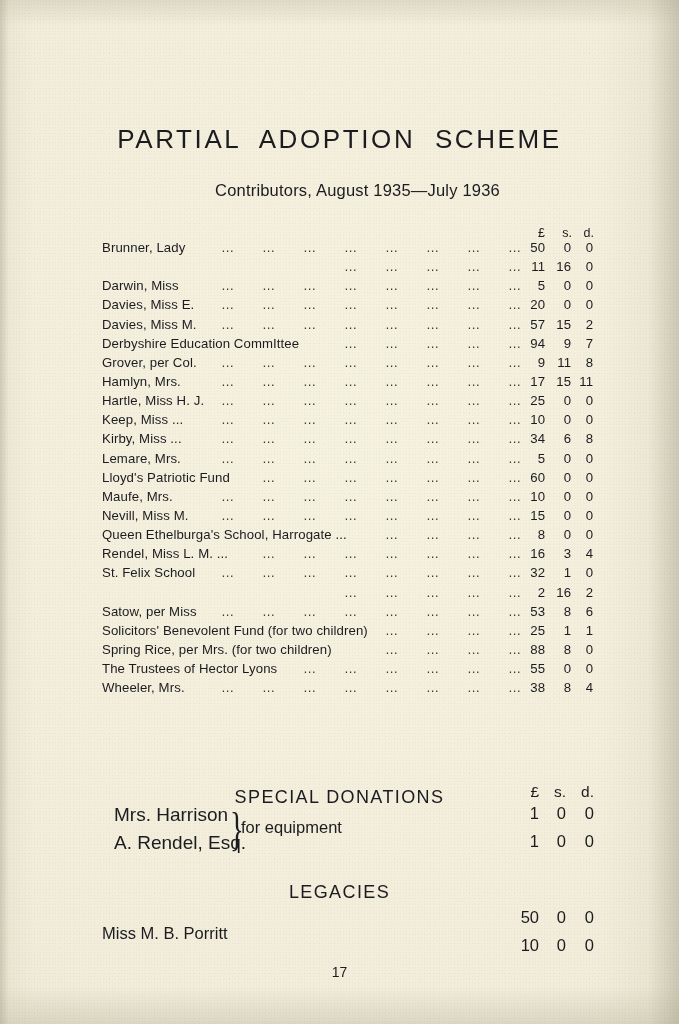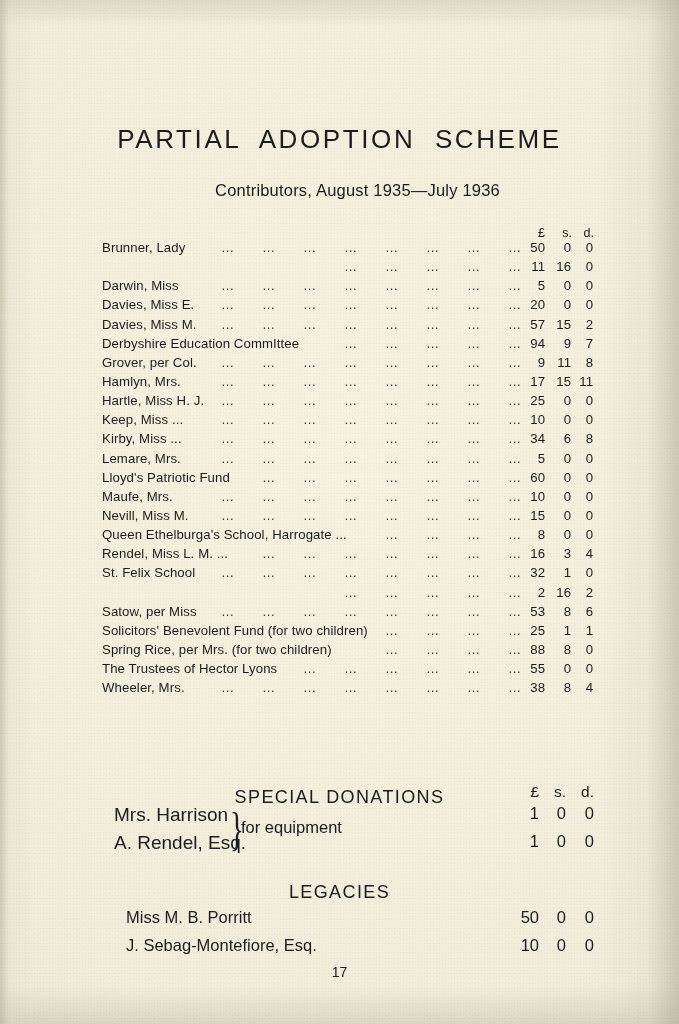--- a/index.html
+++ b/index.html
@@ -218,21 +218,21 @@
     left: 102px;
     top: 908px;
     width: 492px;
   }
   .lg-row {
     position: relative;
     height: 27.5px;
     font-size: 16.5px;
     white-space: nowrap;
   }
-  .lg-name { position: absolute; left: 0; top: 0; margin-left: 24px; }
+  .lg-name { position: absolute; left: 0; top: 16px; }
   .lg-amt { position: absolute; top: 0; text-align: right; }
   .lg-l { right: 55px; width: 44px; }
   .lg-s { right: 28px; width: 26px; }
   .lg-d { right: 0px;  width: 24px; }
 
   .page-number {
     position: absolute;
     left: 0; right: 0;
     top: 964px;
     text-align: center;
@@ -452,21 +452,20 @@
     <div class="section-heading" id="legacies-heading">LEGACIES</div>
 
     <div id="legacies-block">
         <div class="lg-row">
           <span class="lg-name">Miss M. B. Porritt</span>
           <span class="lg-amt lg-l">50</span>
           <span class="lg-amt lg-s">0</span>
           <span class="lg-amt lg-d">0</span>
         </div>
         <div class="lg-row">
-          <span class="lg-name">J. Sebag-Montefiore, Esq.</span>
           <span class="lg-amt lg-l">10</span>
           <span class="lg-amt lg-s">0</span>
           <span class="lg-amt lg-d">0</span>
         </div>
       </div>
 
     <div class="page-number">17</div>
 
   </div>
 </div>

